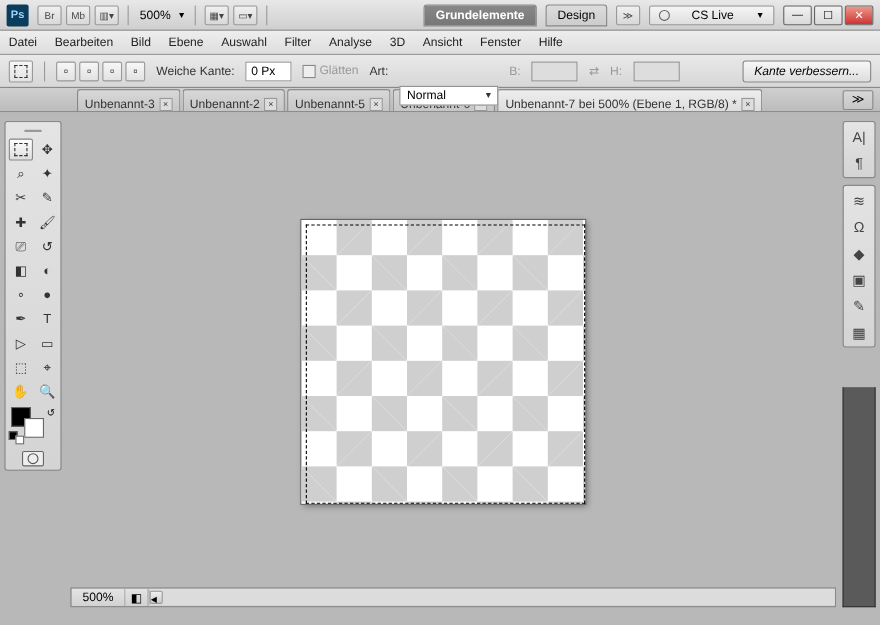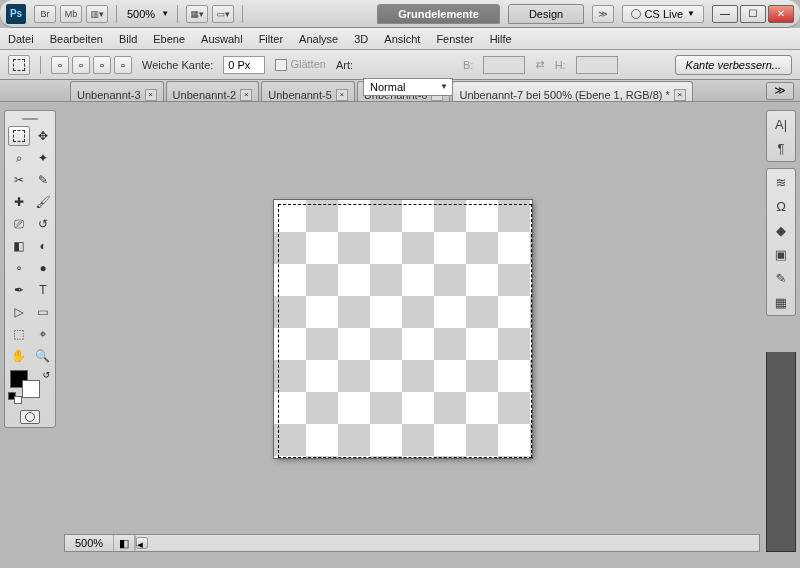--- a/index.html
+++ b/index.html
@@ -1,25 +1,25 @@
 <!DOCTYPE html>
 <html><head>
 <meta charset="utf-8">
 <style>
   * { box-sizing: border-box; margin: 0; padding: 0; font-family: Tahoma, Arial, sans-serif; font-size: 11px; }
   body { background: #b8b8b8; width: 800px; height: 568px; overflow: hidden; position: relative; }
-  .titlebar { height: 28px; background: linear-gradient(#e8e8e8,#cfcfcf); border-bottom: 1px solid #888; display: flex; align-items: center; padding: 0 6px; gap: 8px; border-radius: 13px; }
+  .titlebar { height: 28px; background: linear-gradient(#e8e8e8,#cfcfcf); border-bottom: 1px solid #888; display: flex; align-items: center; padding: 0 6px; gap: 8px; }
   .ps-logo { width: 20px; height: 20px; background: #0a3c5c; color: #9cd6ff; font-weight: bold; display: flex; align-items: center; justify-content: center; border-radius: 2px; font-size: 10px; }
   .tb-btn { width: 22px; height: 18px; background: linear-gradient(#f0f0f0,#d8d8d8); border: 1px solid #999; border-radius: 2px; display:flex; align-items:center; justify-content:center; font-size:9px; color:#444; }
   .tb-group { display:flex; gap:4px; align-items:center; }
   .zoom { font-size:11px; padding:0 2px; }
   .sep { width:1px; height:18px; background:#999; }
-  .workspace-tab { padding:3px 20px; border:1px solid #888; border-radius:3px 3px 0 0; background:linear-gradient(#ddd,#ccc); }
+  .workspace-tab { padding:3px 10px; border:1px solid #888; border-radius:3px 3px 0 0; background:linear-gradient(#ddd,#ccc); }
   .workspace-tab.active { background: linear-gradient(#888,#777); color:#fff; font-weight:bold; }
-  .cslive { border:1px solid #999; border-radius:2px; padding:2px 8px; background:linear-gradient(#f5f5f5,#dedede); display:flex; align-items:center; gap:4px;}
+  .cslive { border:1px solid #999; border-radius:2px; padding:2px 8px; background:linear-gradient(#f5f5f5,#dedede); display:flex; align-items:center; gap:20px;}
   .circle { width:10px; height:10px; border:1px solid #666; border-radius:50%; display:inline-block;}
   .winbtns { display:flex; gap:2px; margin-left:auto; }
   .winbtn { width:26px; height:18px; border:1px solid #666; border-radius:2px; display:flex; align-items:center; justify-content:center; font-size:10px; }
   .winbtn.min { background:linear-gradient(#f2f2f2,#d9d9d9); }
   .winbtn.max { background:linear-gradient(#f2f2f2,#d9d9d9); }
   .winbtn.close { background:linear-gradient(#e98,#c33); color:#fff; }
   .menubar { height:22px; background:linear-gradient(#eee,#ddd); border-bottom:1px solid #999; display:flex; align-items:center; padding:0 8px; gap:16px; }
   .menubar span { color:#222; }
   .optbar { height:30px; background:linear-gradient(#e9e9e9,#d7d7d7); border-bottom:1px solid #888; display:flex; align-items:center; padding:0 8px; gap:10px; }
   .opt-ico { width:22px; height:20px; border:1px solid #999; background:linear-gradient(#f7f7f7,#e2e2e2); border-radius:2px; display:flex; align-items:center; justify-content:center; }

